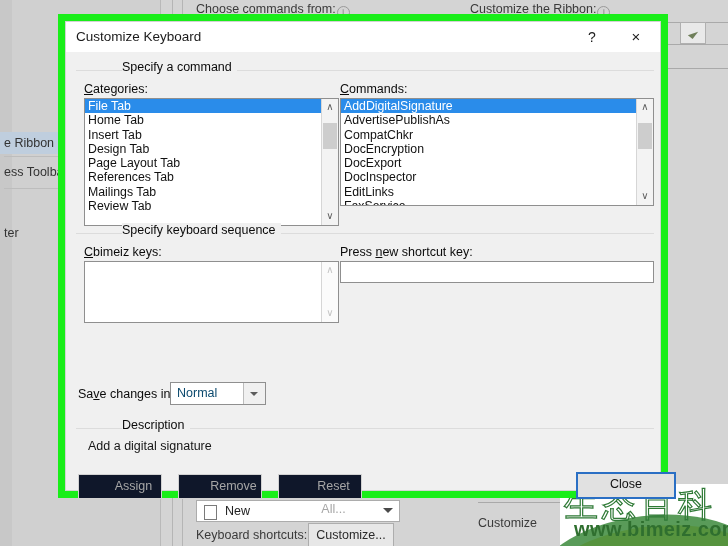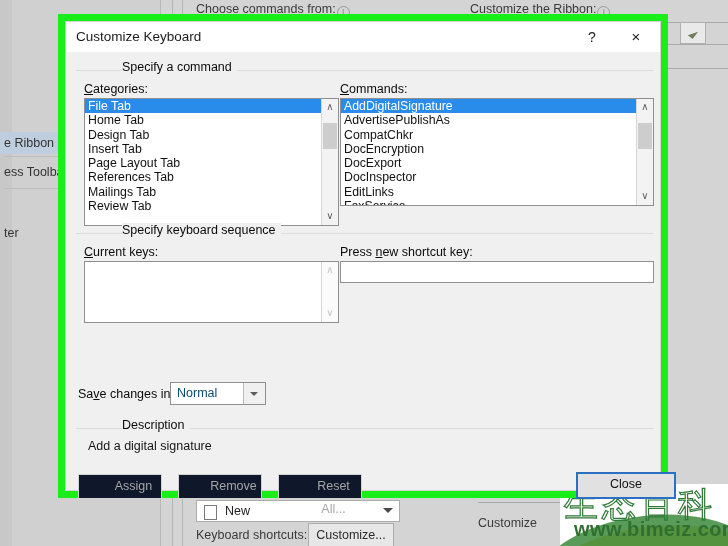--- a/index.html
+++ b/index.html
@@ -483,22 +483,22 @@
   <div class="group-rule" style="left:10px; top:48px; width:578px;"></div>
 
   <div class="field-label" style="left:18px; top:60px;">
     <span class="ul">C</span><span>ategories:</span>
   </div>
 
   <div class="listbox" style="left:18px; top:76px; width:255px; height:128px;">
     <div class="items">
       <div class="list-item selected">File Tab</div>
       <div class="list-item">Home Tab</div>
+      <div class="list-item">Insert Tab</div>
       <div class="list-item">Design Tab</div>
-      <div class="list-item">Insert Tab</div>
       <div class="list-item">Page Layout Tab</div>
       <div class="list-item">References Tab</div>
       <div class="list-item">Mailings Tab</div>
       <div class="list-item">Review Tab</div>
     </div>
     <div class="vscroll">
       <div class="arrow up">∧</div>
       <div class="thumb" style="top:24px; height:26px;"></div>
       <div class="arrow down">∨</div>
     </div>
@@ -523,21 +523,21 @@
       <div class="arrow up">∧</div>
       <div class="thumb" style="top:24px; height:26px;"></div>
       <div class="arrow down">∨</div>
     </div>
   </div>
 
   <div class="group-label" style="left:10px; top:201px;">Specify keyboard sequence</div>
   <div class="group-rule" style="left:10px; top:211px; width:578px;"></div>
 
   <div class="field-label" style="left:18px; top:223px;">
-    <span class="ul">C</span><span>urrent keys:</span>
+    <span class="ul">C</span><span>bimeiz keys:</span>
   </div>
 
   <div class="listbox" style="left:18px; top:239px; width:255px; height:62px;">
     <div class="items">
       <div class="list-item"></div>
     </div>
     <div class="vscroll disabled">
       <div class="arrow up">∧</div>
       <div class="arrow down">∨</div>
     </div>

